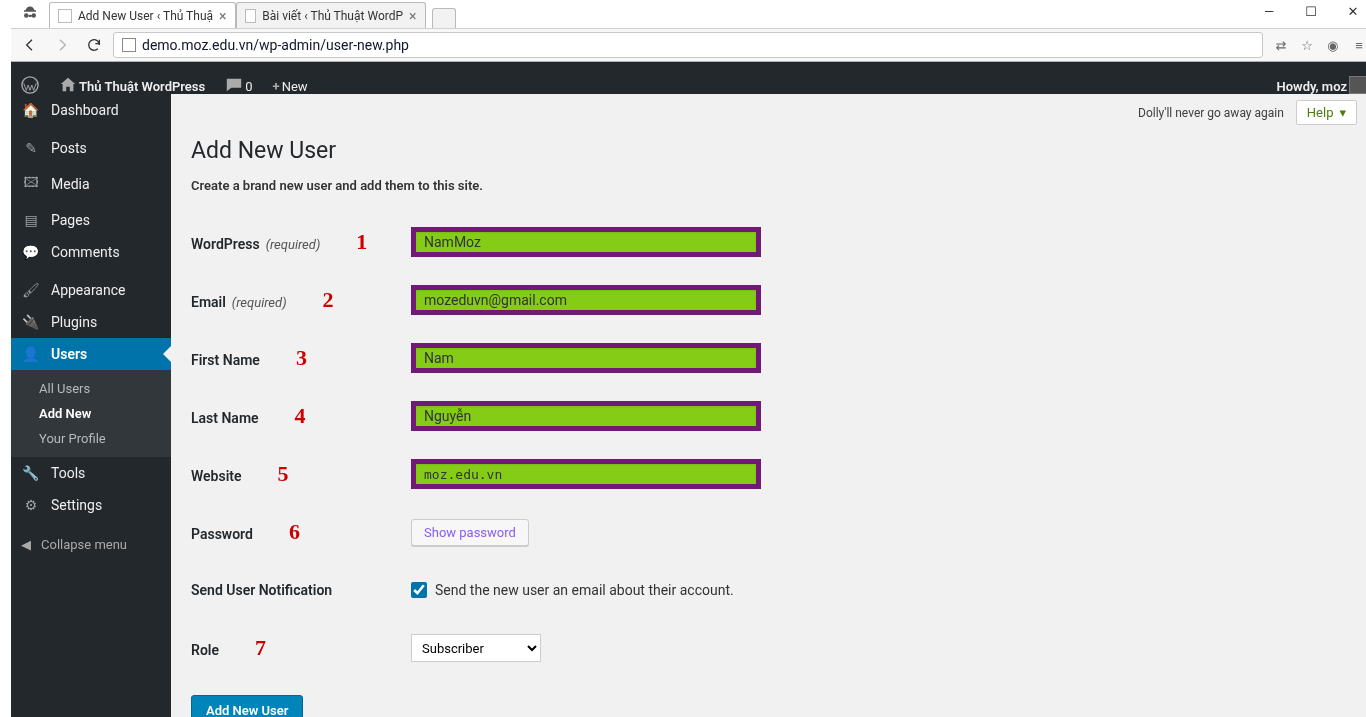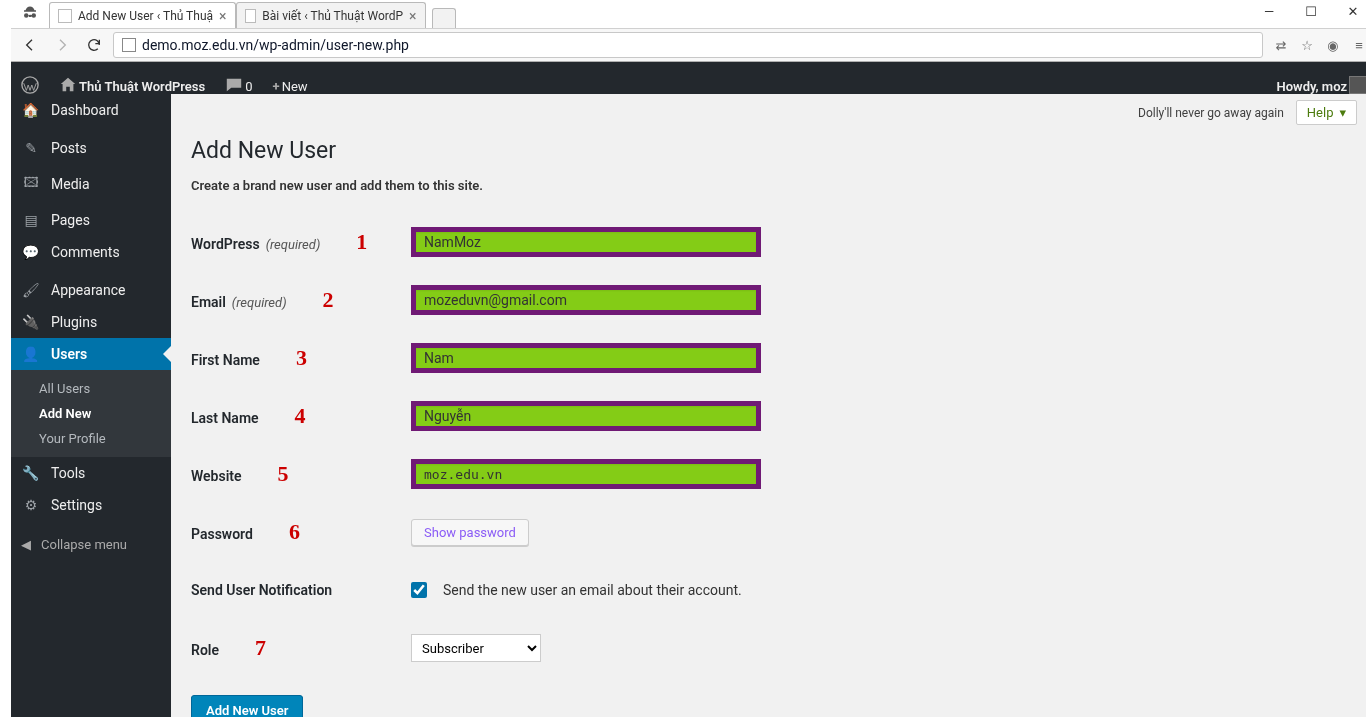--- a/index.html
+++ b/index.html
@@ -60,21 +60,21 @@
 
 .form-table { width:100%; }
 .form-row { display:flex; align-items:center; min-height:58px; }
 .form-label { width:220px; font-size:14px; font-weight:600; color:#23282d; display:flex; align-items:baseline; gap:6px; }
 .form-label .req { font-weight:400; font-style:italic; color:#555; font-size:13px; }
 .red-num { color:#c00; font-family:"Times New Roman",serif; font-size:22px; font-weight:bold; margin-left:30px; }
 .form-ctrl { flex:1; }
 .form-input { width:350px; height:30px; border:5px solid #701a75; box-shadow:inset 0 1px 2px rgba(0,0,0,0.07); padding:0 8px; font-size:14px; color:#333; background:#84cc16; }
 .form-input.code { font-family:Consolas,monospace; font-size:13px; }
 .btn-secondary { background:#f7f7f7; border:1px solid #ccc; color:#8b5cf6; padding:5px 12px; font-size:13px; border-radius:3px; cursor:pointer; box-shadow:0 1px 0 #ccc; }
-.cb-wrap { display:flex; align-items:flex-start; gap:16px; font-size:14px; color:#333; }
+.cb-wrap { display:flex; align-items:flex-start; gap:8px; font-size:14px; color:#333; }
 .cb { width:16px; height:16px; accent-color:#0073aa; }
 .select { width:130px; height:28px; border:1px solid #ccc; background:#fff; font-size:13px; padding:0 6px; }
 
 .btn-primary { background:#0085ba; border:1px solid #006799; color:#fff; padding:7px 14px; font-size:13px; font-weight:600; border-radius:3px; cursor:pointer; box-shadow:0 1px 0 #006799; margin-top:18px; }
 </style>
 </head>
 <body>
 
 <div class="browser-frame">
 

